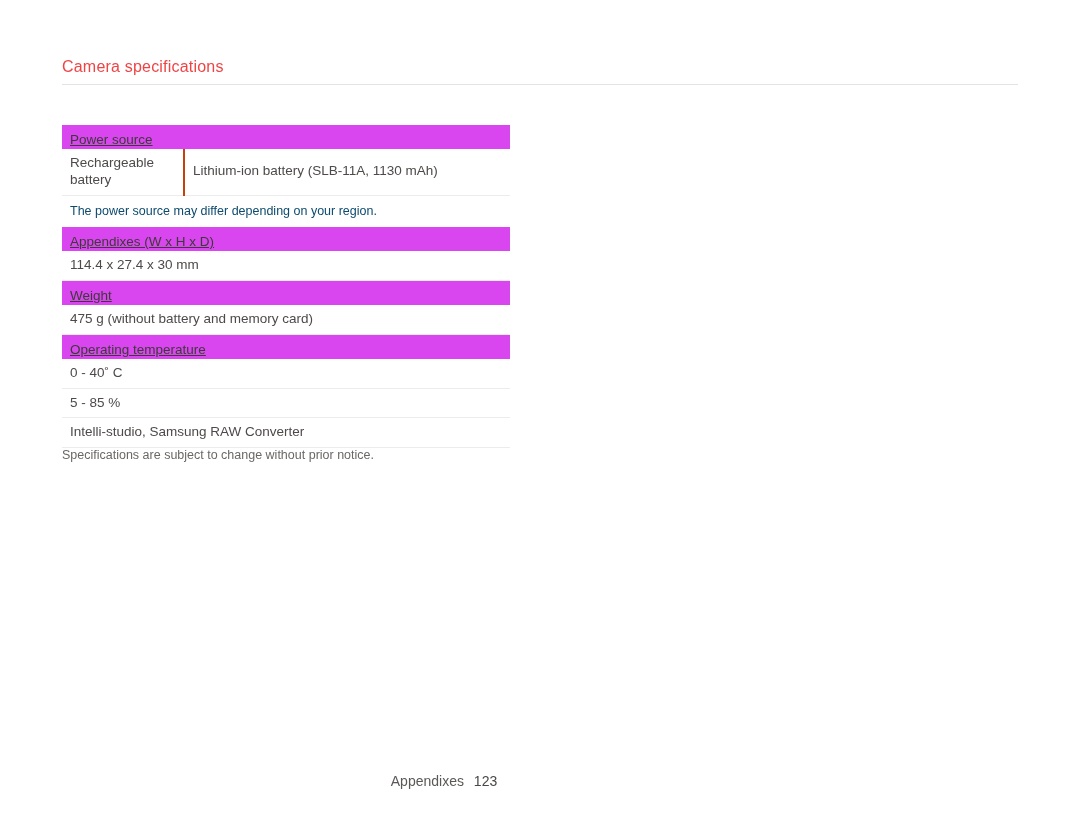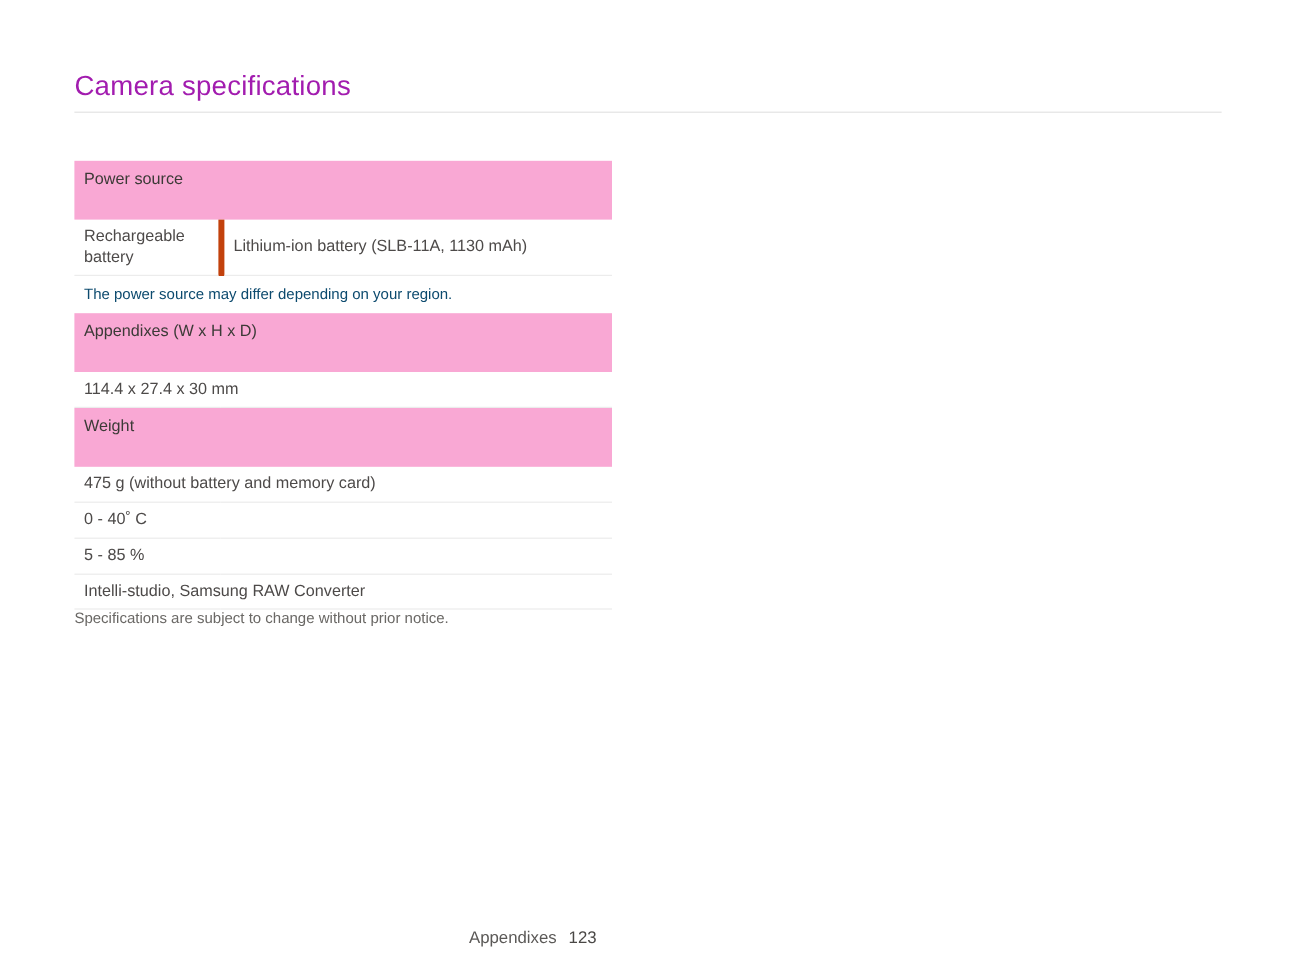--- a/index.html
+++ b/index.html
@@ -12,55 +12,56 @@
     color: #474241;
     position: relative;
   }
   .page {
     position: relative;
     width: 1080px;
     height: 815px;
     padding: 58px 62px 0 62px;
   }
   .title {
-    font-size: 23px;
+    font-size: 16px;
     font-weight: 300;
     letter-spacing: 0.2px;
-    color: #a21caf;
+    color: #ef4444;
     padding-bottom: 8px;
   }
   .title-rule {
     border: none;
     border-top: 1px solid #E3E3E3;
     margin-bottom: 40px;
   }
   .spec-table {
     width: 448px;
     border-collapse: collapse;
     font-size: 13.5px;
     line-height: 1.25;
     color: #4d4a49;
   }
   .spec-table td {
     padding: 6px 8px 6px 8px;
     vertical-align: middle;
   }
   .hdr td {
-    background: #f9a8d4;
+    background: #d946ef;
     color: #3c3a37;
     font-weight: 400;
     padding-top: 7px;
-    padding-bottom: 25px;
+    padding-bottom: 0;
+    text-decoration: underline;
   }
   .row-divider td {
     border-bottom: 1px solid #ECECEC;
   }
   .kv-left {
     width: 122px;
-    border-right: 5px solid #c2410c;
+    border-right: 2px solid #c2410c;
     padding-right: 10px;
   }
   .note td {
     font-size: 12.5px;
     color: #0c4a6e;
     padding-top: 8px;
     padding-bottom: 8px;
   }
   .footnote {
     font-size: 12.5px;
@@ -109,20 +110,23 @@
       <td colspan="2">114.4 x 27.4 x 30 mm</td>
     </tr>
 
     <tr class="hdr">
       <td colspan="2">Weight</td>
     </tr>
     <tr class="row-divider">
       <td colspan="2">475 g (without battery and memory card)</td>
     </tr>
 
+    <tr class="hdr">
+      <td colspan="2">Operating temperature</td>
+    </tr>
     <tr class="row-divider">
       <td colspan="2">0 - 40˚ C</td>
     </tr>
 
     <tr class="row-divider">
       <td colspan="2">5 - 85 %</td>
     </tr>
 
     <tr class="row-divider">
       <td colspan="2">Intelli-studio, Samsung RAW Converter</td>

